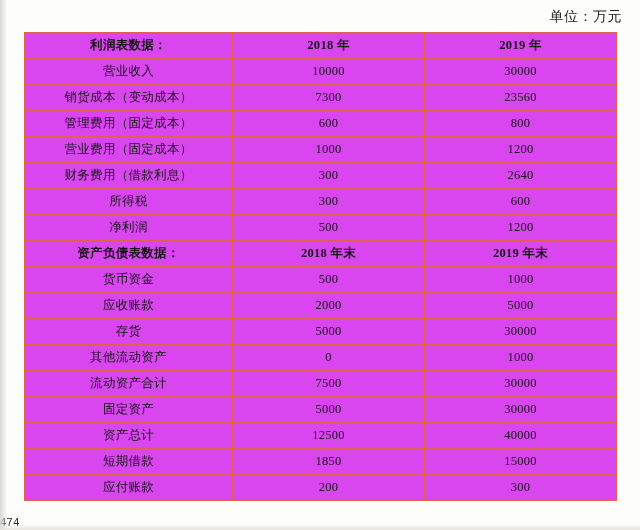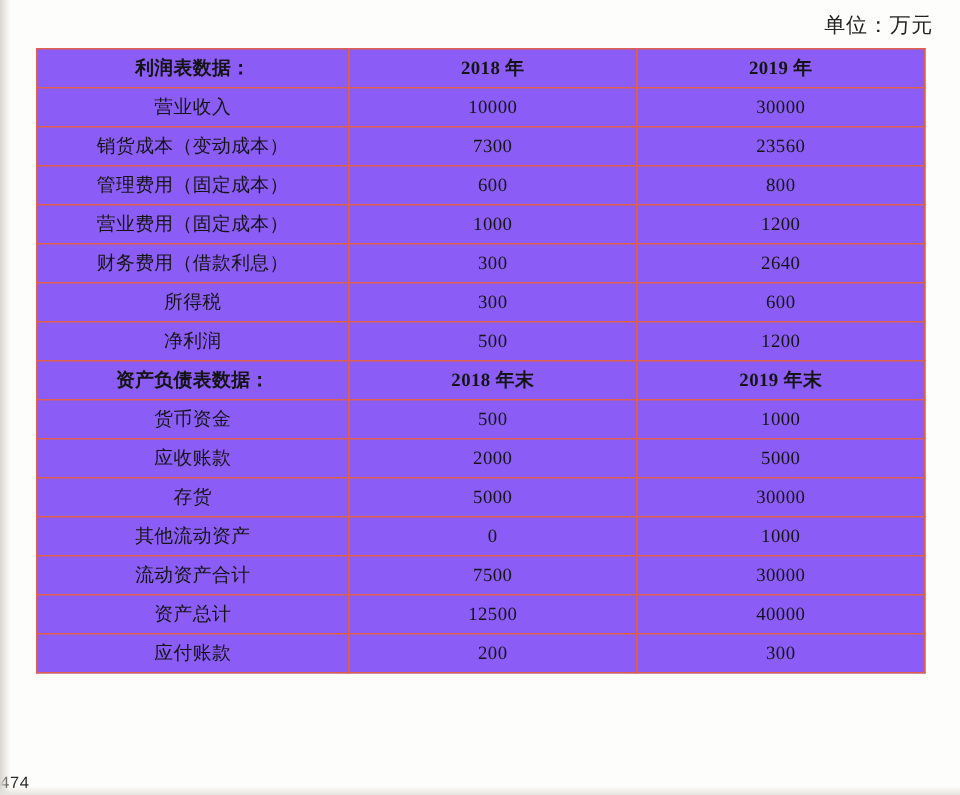--- a/index.html
+++ b/index.html
@@ -32,21 +32,21 @@
   .table-wrap {
     position: absolute;
     top: 32px;
     left: 24px;
     width: 596px;
   }
   table.fin {
     border-collapse: collapse;
     width: 592px;
     table-layout: fixed;
-    background: #8b5cf6;
+    background: #d946ef;
   }
   table.fin td {
     border: 1px solid #e0604c;
     height: 25px;
     font-size: 12.5px;
     text-align: center;
     vertical-align: middle;
     padding: 0 2px;
     color: #141414;
     letter-spacing: 0.3px;
@@ -174,25 +174,35 @@
             <td class="lbl">其他流动资产</td>
             <td class="val">0</td>
             <td class="val">1000</td>
           </tr>
           <tr class="data">
             <td class="lbl">流动资产合计</td>
             <td class="val">7500</td>
             <td class="val">30000</td>
           </tr>
           <tr class="data">
+            <td class="lbl">固定资产</td>
+            <td class="val">5000</td>
+            <td class="val">30000</td>
+          </tr>
+          <tr class="data">
             <td class="lbl">资产总计</td>
             <td class="val">12500</td>
             <td class="val">40000</td>
           </tr>
           <tr class="data">
+            <td class="lbl">短期借款</td>
+            <td class="val">1850</td>
+            <td class="val">15000</td>
+          </tr>
+          <tr class="data">
             <td class="lbl">应付账款</td>
             <td class="val">200</td>
             <td class="val">300</td>
           </tr>
         </tbody>
     </table>
   </div>
 
   <div class="page-number">474</div>
 

